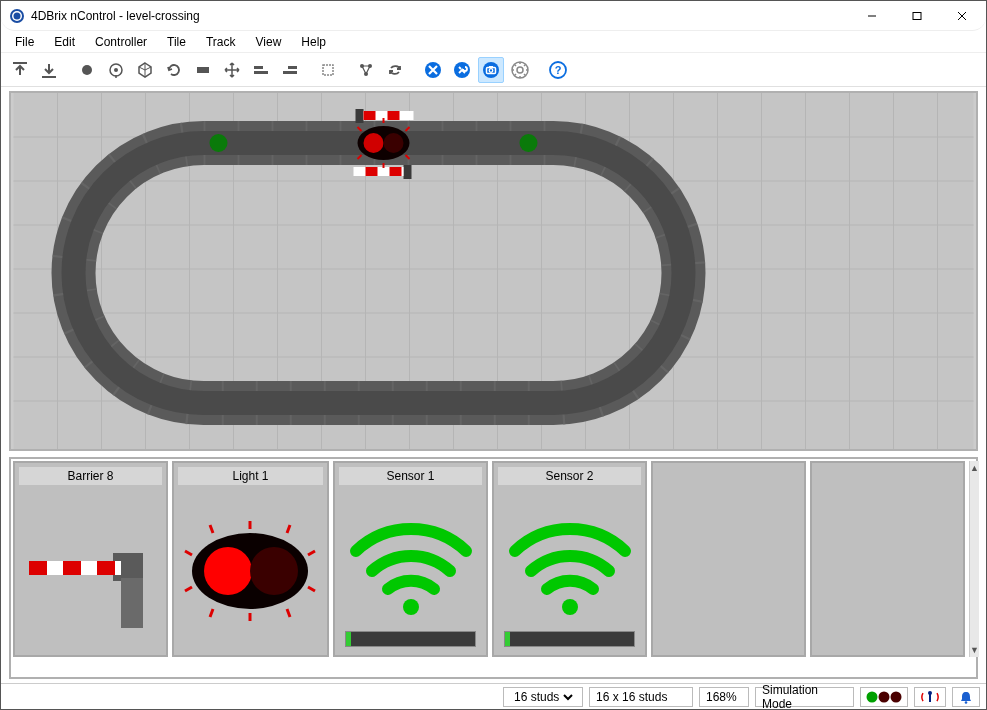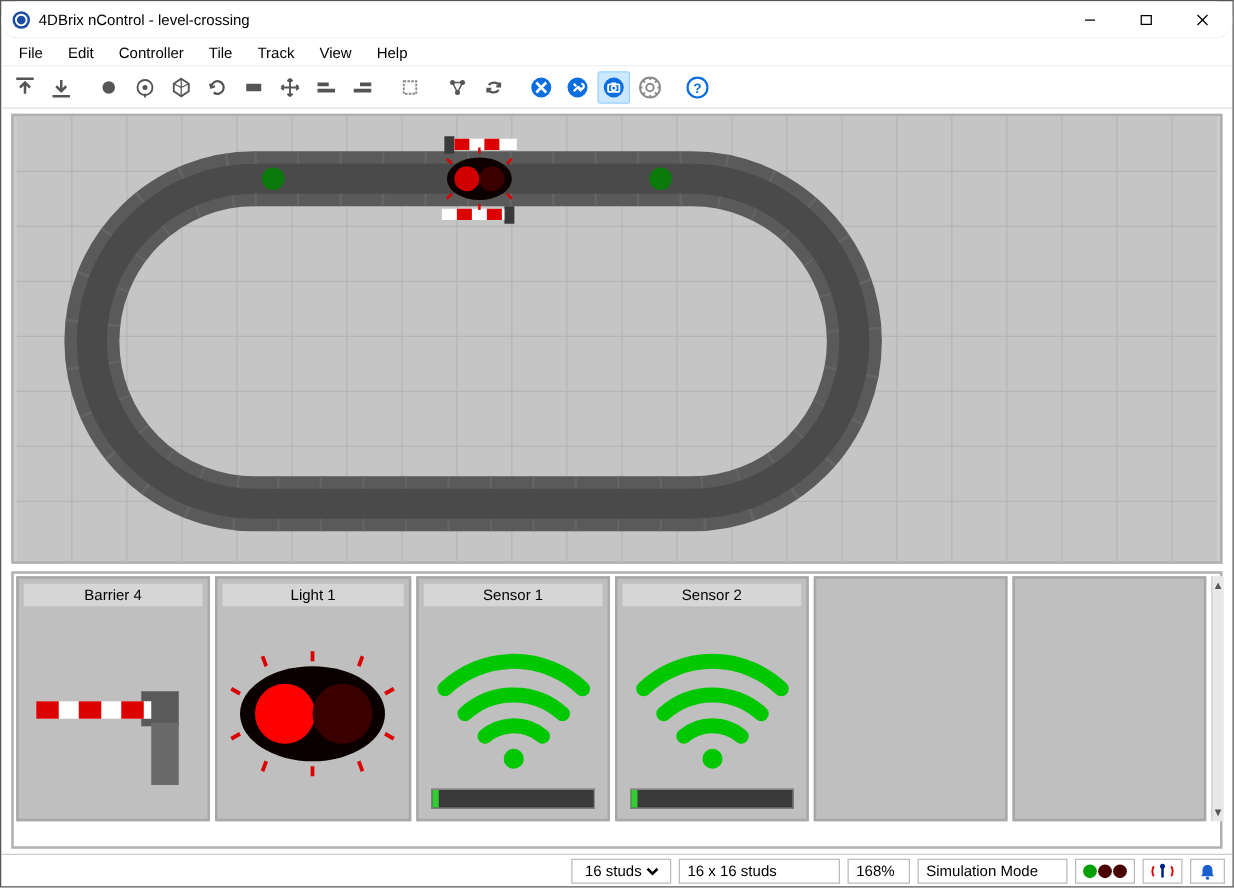--- a/index.html
+++ b/index.html
@@ -295,21 +295,21 @@
           <line x1="392" y1="62" x2="396" y2="66"></line>
     </g>
   </g>
 </svg>
 </div>
 
 <div class="panels">
  <div class="panels-inner">
 
   <div class="panel">
-    <div class="panel-header">Barrier 4</div>
+    <div class="panel-header">Barrier 8</div>
     <div class="panel-body">
       <svg width="140" height="130" viewBox="0 0 140 130">
         <rect x="92" y="50" width="30" height="28" fill="#5a5a5a"></rect>
         <rect x="100" y="75" width="22" height="50" fill="#6a6a6a"></rect>
         <rect x="8" y="58" width="92" height="14" fill="#fff"></rect>
         <rect x="8" y="58" width="18" height="14" fill="#d00"></rect>
         <rect x="42" y="58" width="18" height="14" fill="#d00"></rect>
         <rect x="76" y="58" width="18" height="14" fill="#d00"></rect>
       </svg>
     </div>
@@ -379,23 +379,23 @@
    <span class="panel-scroll-thumb">▲</span>
    <span class="panel-scroll-thumb">▼</span>
  </div>
 </div>
 
 <div class="statusbar">
   <div class="flexspace"></div>
   <div class="status-cell">
     <select><option>16 studs</option></select>
   </div>
-  <div class="status-cell" style="width:129px">16 x 16 studs</div>
+  <div class="status-cell" style="width:104px">16 x 16 studs</div>
   <div class="status-cell" style="width:50px">168%</div>
-  <div class="status-cell" style="width:120px">Simulation Mode</div>
+  <div class="status-cell" style="width:99px">Simulation Mode</div>
   <div class="status-cell" style="padding:2px 4px">
     <svg width="38" height="14">
         <circle cx="7" cy="7" r="5.5" fill="#00a000"></circle>
         <circle cx="19" cy="7" r="5.5" fill="#4a0000"></circle>
         <circle cx="31" cy="7" r="5.5" fill="#4a0000"></circle>
       </svg>
   </div>
   <div class="status-cell" style="padding:2px 4px">
     <svg width="22" height="14">
         <path d="M4 3 A8 8 0 0 0 4 11" fill="none" stroke="#d00" stroke-width="1.5"></path>

